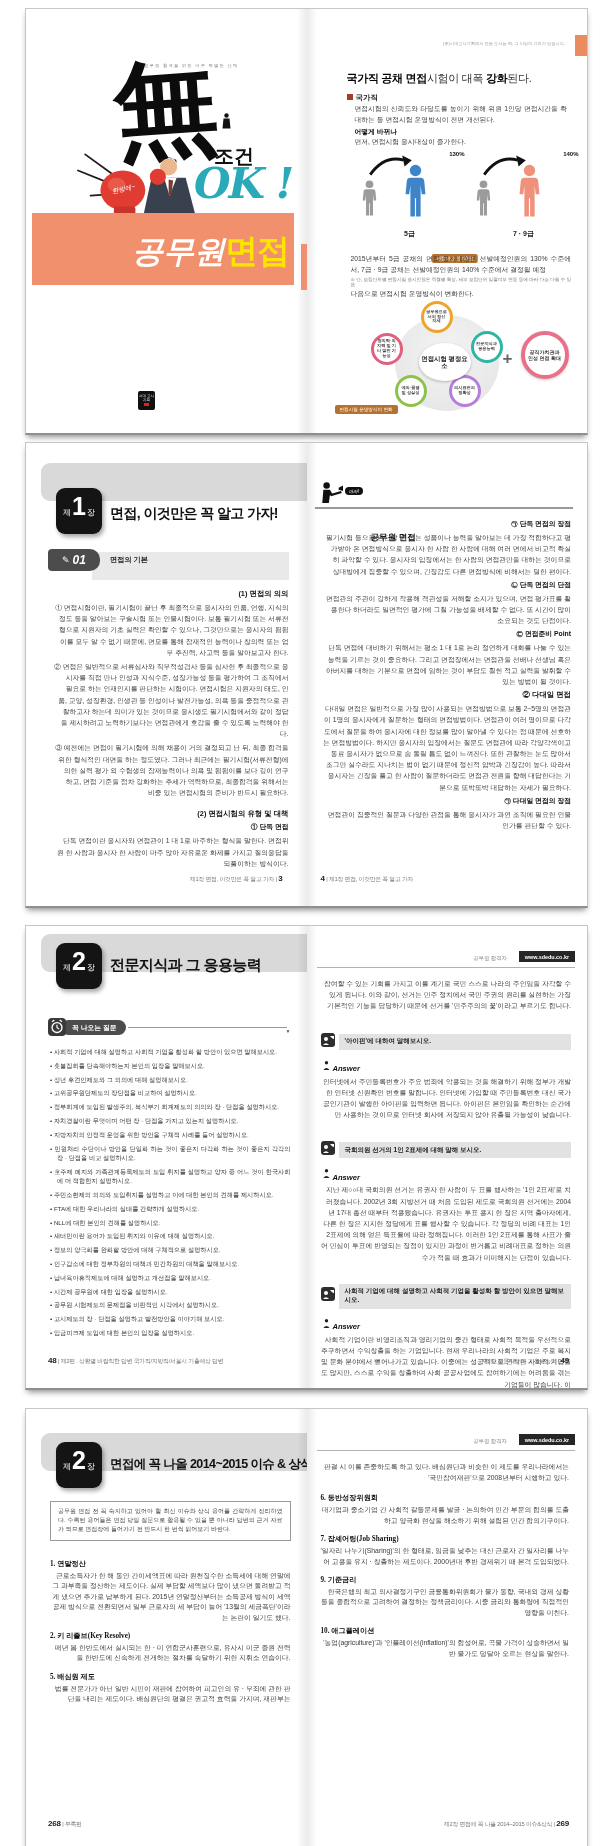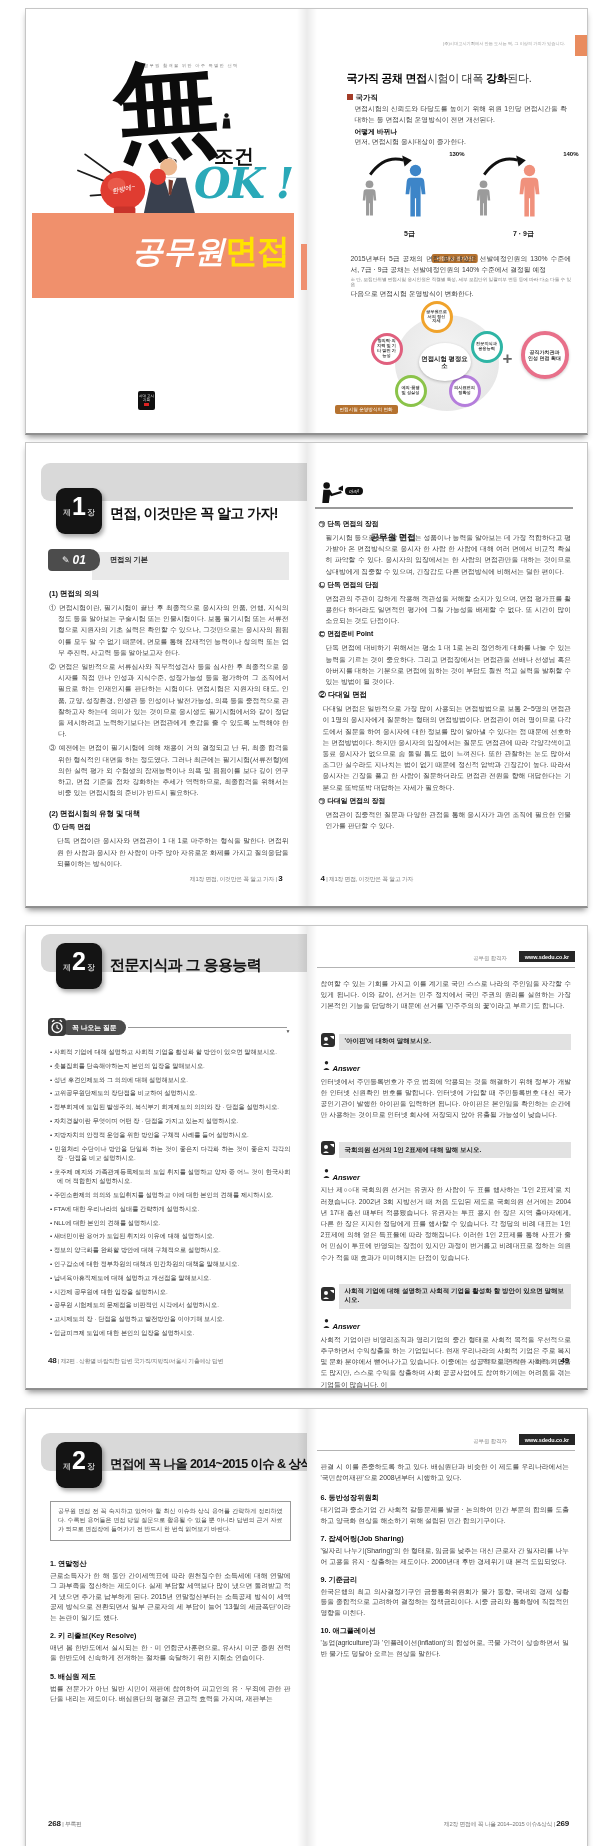--- a/index.html
+++ b/index.html
@@ -22,21 +22,21 @@
   
   .tagline{position:absolute;left:118px;top:54px;font-size:4.3px;letter-spacing:1.2px;color:#888;}
   .mu{position:absolute;left:88px;top:48px;font-size:104px;line-height:104px;color:#0c0c0c;
       font-family:"DejaVu Serif",serif;font-weight:bold;transform:rotate(-4deg);}
   .jogun{position:absolute;left:188px;top:134px;font-size:20px;font-weight:bold;color:#111;}
   .okword{position:absolute;left:168px;top:150px;font-size:42px;font-style:italic;font-weight:bold;
           color:#2aa9b8;font-family:"DejaVu Serif",serif;letter-spacing:-2px;}
   .minifig{position:absolute;left:196px;top:104px;}
   .boxer{position:absolute;left:50px;top:140px;}
   .glove-text{position:absolute;left:86px;top:176px;font-size:6.5px;color:#fff;font-style:italic;transform:rotate(-12deg);}
-  .band{position:absolute;left:6px;right:13px;top:204px;height:85px;background:#f0906c;}
+  .band{position:absolute;left:6px;right:13px;top:204px;height:72px;background:#f0906c;}
   .band-inner{position:absolute;left:100px;top:16px;white-space:nowrap;}
   .band-script{font-family:"DejaVu Serif",serif;font-style:italic;font-weight:bold;font-size:31px;color:#fff;}
   .band-bold{font-size:33px;font-weight:bold;color:#ffe400;letter-spacing:-1px;}
   .pub-logo{position:absolute;left:112px;top:382px;width:17px;height:19px;background:#101010;border-radius:2px;
             color:#fff;font-size:3.5px;line-height:4px;text-align:center;padding-top:3px;box-sizing:border-box;}
   .pub-logo i{display:block;width:5px;height:3px;background:#d22;margin:1px auto 0;}
 
   
   .hdr-note{position:absolute;right:22px;top:32px;font-size:4.2px;color:#999;}
   .corner-tab{position:absolute;right:-1px;top:26px;width:13px;height:21px;background:#e98c5f;}
@@ -81,21 +81,21 @@
   .chap-title{position:absolute;left:84px;font-size:14px;font-weight:bold;color:#111;letter-spacing:-.6px;white-space:nowrap;}
 
   
   .sec-row{position:absolute;left:22px;right:18px;height:22px;}
   .sec-pill{position:absolute;left:0;top:0;width:52px;height:22px;background:#4c4c4c;border-radius:4px 10px 10px 4px;
             color:#fff;display:flex;align-items:center;justify-content:center;gap:3px;z-index:2;}
   .sec-pill .ic{font-size:9px;} .sec-pill .n{font-size:12px;font-style:italic;font-weight:bold;}
   .sec-bar{position:absolute;left:44px;right:0;top:3px;height:28px;background:#e9e9e9;
            font-size:7.2px;font-weight:bold;color:#222;line-height:16px;padding-left:18px;}
   .flow{position:absolute;}
-  .flow p{margin:0 0 3px 0;} .flow .gap{height:8px;}
+  .flow p{margin:0 0 3px 0;text-align:right;} .flow .gap{height:8px;}
 
   
   .rhdr{position:absolute;left:8px;right:14px;top:38px;height:26px;border-bottom:2px solid #9a9a9a;}
   .rhdr .bubble{position:absolute;left:30px;top:6px;background:#111;color:#fff;font-size:4.6px;font-style:italic;
                 padding:1.5px 4px;border-radius:6px;}
   .rhdr .lbl{position:absolute;left:56px;top:4px;font-size:8.6px;font-weight:bold;color:#111;margin-top:47px;}
   .deskfig{position:absolute;left:4px;top:0px;}
 
   
   .pill-row{position:absolute;left:22px;right:16px;height:20px;}
@@ -113,21 +113,21 @@
   .whdr .b{position:absolute;right:0;top:2px;background:#262626;color:#fff;font-size:5.4px;font-weight:bold;
            padding:2.5px 6px;}
   .qrow{display:flex;align-items:center;gap:4px;margin:10px 0 5px 0;}
   .qtext{flex:1;background:#e2e2e2;font-size:6.5px;font-weight:bold;color:#222;padding:3.5px 6px;}
   .ansrow{display:flex;align-items:center;gap:3px;margin:2px 0 2px 2px;}
   .anslbl{font-size:7.6px;font-weight:bold;font-style:italic;color:#111;margin-top:8px;}
   .ansp{margin:0 0 4px 6px;}
 
   
   .notebox{border:1px solid #9a9a9a;padding:5px 7px;font-size:6px;line-height:9.2px;color:#444;text-align:justify;}
-  .item h4{margin:0 0 2px 0;font-size:7.2px;color:#111;}
+  .item h4{margin:0 0 2px 0;font-size:7.2px;color:#111;font-family:Liberation Serif, serif;}
   .item p{margin:0 0 8px 0;}
 </style>
 </head>
 <body>
 
 <div class="canvas">
 
   <div class="spread" id="s1">
     <div class="spine"></div>
     <div class="page">

